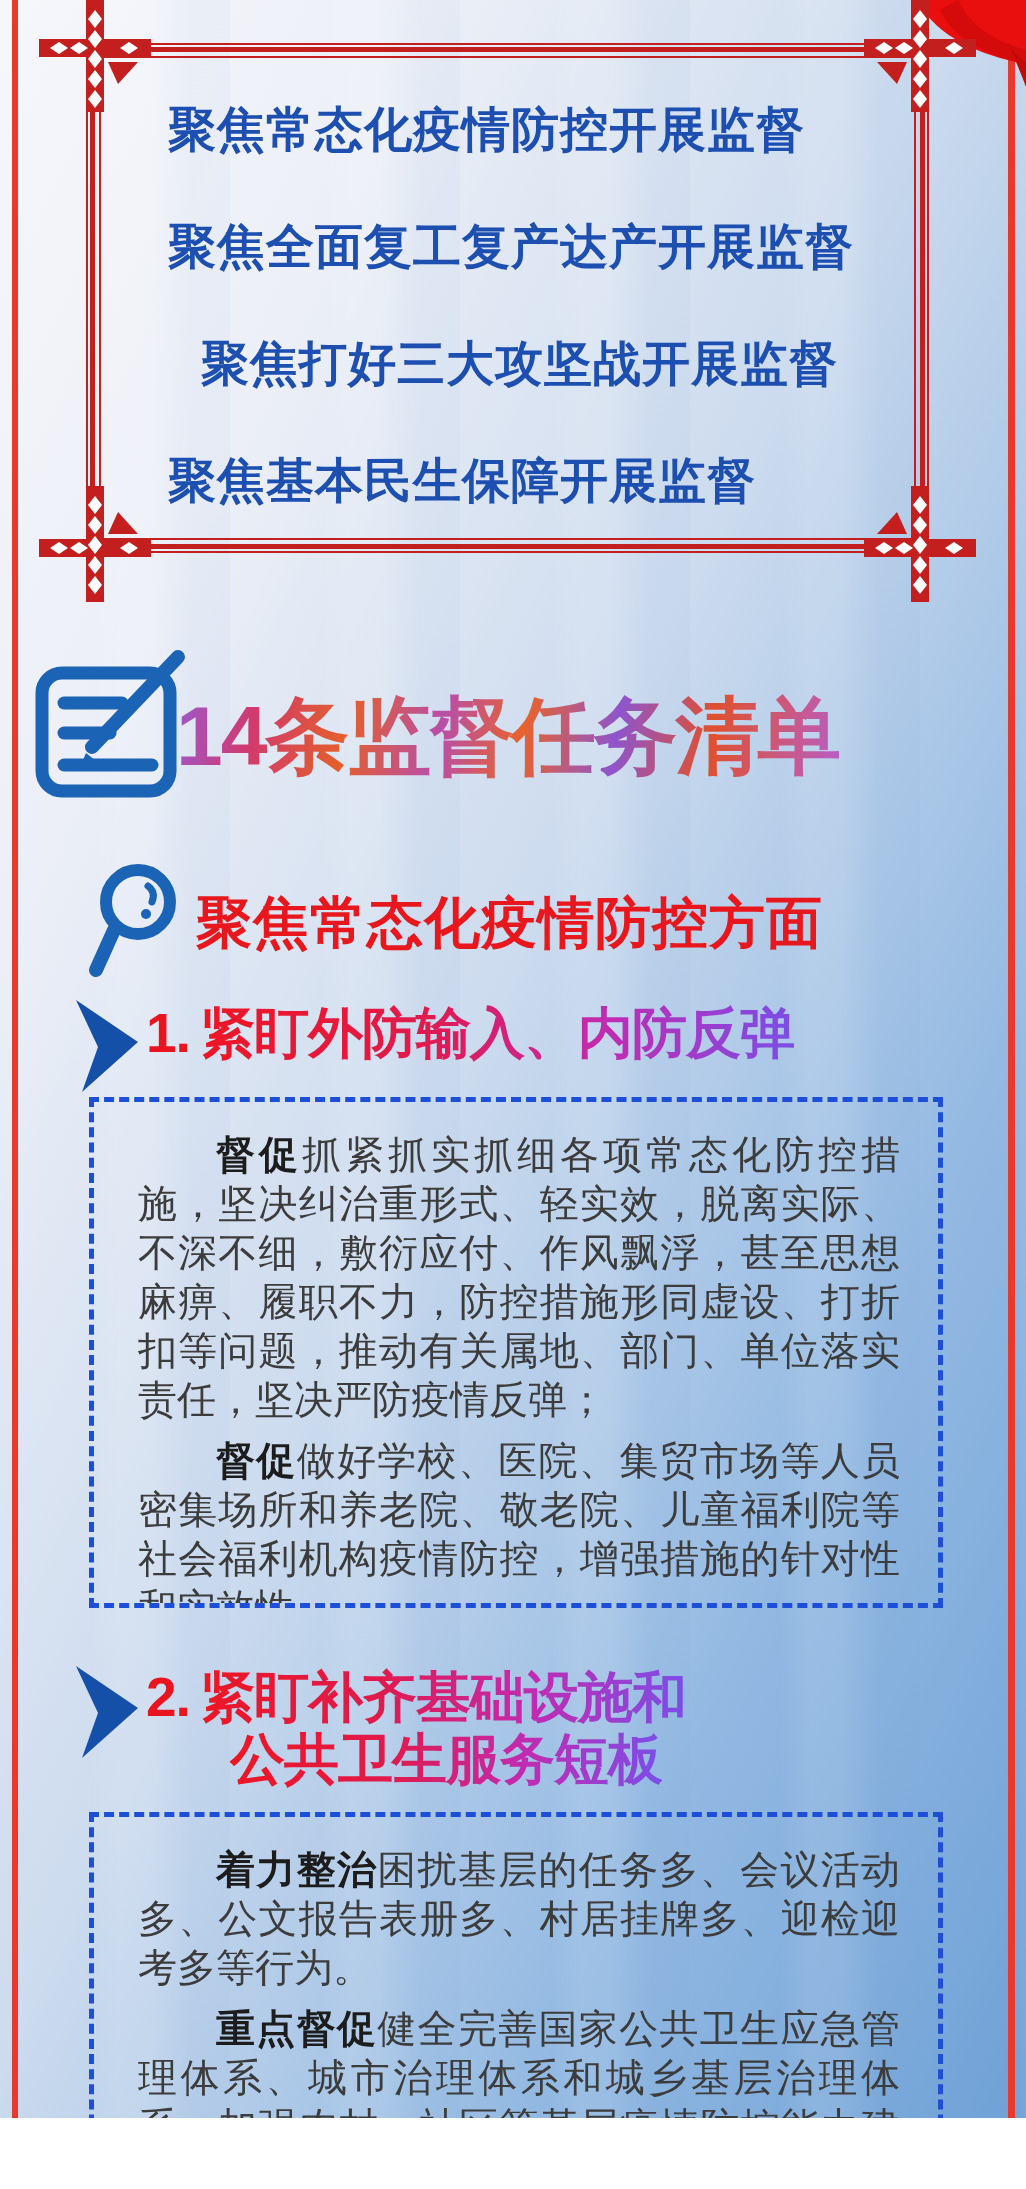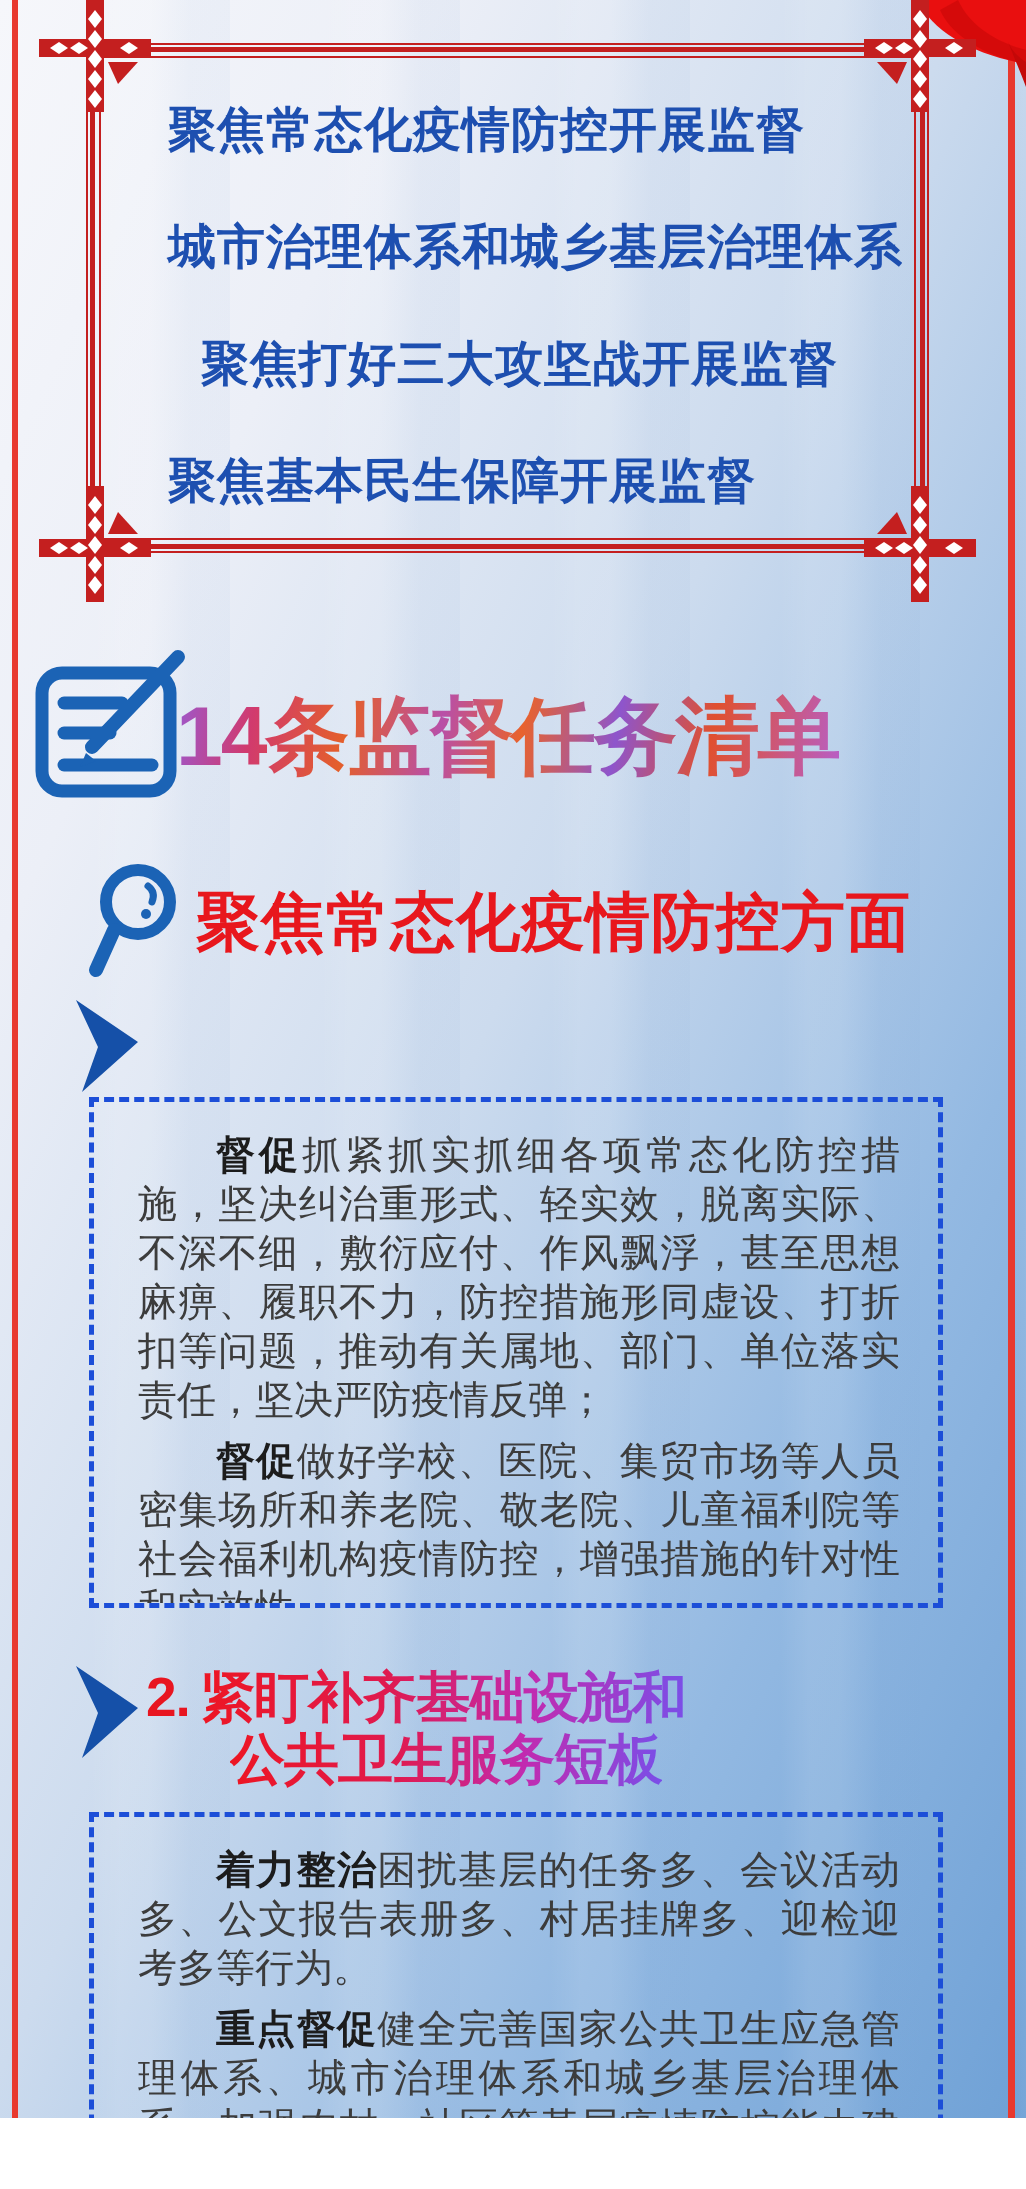--- a/index.html
+++ b/index.html
@@ -15,21 +15,21 @@
   
   .slogan{position:absolute;left:168px;white-space:nowrap;font-weight:bold;
     font-size:48px;line-height:60px;color:#1d4fb0;letter-spacing:1px;
     font-family:"Liberation Serif",serif;}
   
   .big-title{position:absolute;left:176px;top:688px;white-space:nowrap;
     font-family:"Liberation Sans",sans-serif;font-weight:800;font-size:84px;line-height:96px;
     background:linear-gradient(100deg,#9b59d0 0%,#d13a6e 12%,#e45f2b 26%,#b84fa8 40%,#e8622d 52%,#8e55cc 66%,#e0502f 80%,#b75fc8 100%);
     -webkit-background-clip:text;background-clip:text;color:transparent;letter-spacing:-2px;}
   .focus-heading{position:absolute;left:196px;top:891px;white-space:nowrap;
-    font-family:"Liberation Serif",serif;font-weight:bold;font-size:64px;line-height:64px;color:#e8171d;letter-spacing:1px;}
+    font-family:"Liberation Serif",serif;font-weight:bold;font-size:56px;line-height:64px;color:#e8171d;letter-spacing:1px;}
   
   .sec-head{position:absolute;left:146px;font-family:"Liberation Sans",sans-serif;
     font-weight:800;font-size:55px;line-height:62px;white-space:nowrap;letter-spacing:-1px;}
   .sec-num{color:#e81520;margin-right:10px;}
   .grad-sec{background:linear-gradient(90deg,#ed1623 0%,#e01a4e 38%,#c12bb0 68%,#7a4ee8 100%);
     -webkit-background-clip:text;background-clip:text;color:transparent;}
   .sec2-line2{margin-left:60px;}
   
   .dash-box{position:absolute;left:89px;width:854px;border:5px dashed #1c4ed8;
     box-sizing:border-box;padding:16px 26px 0 32px;overflow:hidden;
@@ -112,21 +112,21 @@
         <path d="M920,536 l7,9 -7,9 -7,-9 Z"></path>
         <path d="M920,556 l7,9 -7,9 -7,-9 Z"></path>
         <path d="M920,576 l7,9 -7,9 -7,-9 Z"></path>
       <path d="M875,548 l9,-6 9,6 -9,6 Z"></path>
         <path d="M895,548 l9,-6 9,6 -9,6 Z"></path>
         <path d="M945,548 l9,-6 9,6 -9,6 Z"></path>
     </g>
   </svg>
 
   <div class="slogan" style="top:100px;">聚焦常态化疫情防控开展监督</div>
-  <div class="slogan" style="top:217px;">城市治理体系和城乡基层治理体系</div>
+  <div class="slogan" style="top:217px;">聚焦全面复工复产达产开展监督</div>
   <div class="slogan" style="top:334px;margin-left:33px;">聚焦打好三大攻坚战开展监督</div>
   <div class="slogan" style="top:451px;">聚焦基本民生保障开展监督</div>
 
   <svg class="abs" style="left:30px;top:645px;" width="160" height="160" viewBox="0 0 160 160">
     <rect x="12" y="28" width="128" height="118" rx="20" fill="none" stroke="#1b63b5" stroke-width="13"></rect>
     <line x1="34" y1="58" x2="92" y2="58" stroke="#1b63b5" stroke-width="13" stroke-linecap="round"></line>
     <line x1="34" y1="88" x2="80" y2="88" stroke="#1b63b5" stroke-width="13" stroke-linecap="round"></line>
     <line x1="34" y1="120" x2="122" y2="120" stroke="#1b63b5" stroke-width="13" stroke-linecap="round"></line>
     <line x1="62" y1="102" x2="148" y2="12" stroke="#1b63b5" stroke-width="14" stroke-linecap="round"></line>
     <path d="M56,108 L50,122 L66,116 Z" fill="#1b63b5"></path>
@@ -137,20 +137,23 @@
     <circle cx="54" cy="44" r="32" fill="none" stroke="#1b63b5" stroke-width="12"></circle>
     <line x1="30" y1="72" x2="12" y2="112" stroke="#1b63b5" stroke-width="14" stroke-linecap="round"></line>
     <path d="M64,28 q8,6 4,16" fill="none" stroke="#1b63b5" stroke-width="7" stroke-linecap="round"></path>
     <circle cx="62" cy="56" r="5" fill="#1b63b5"></circle>
   </svg>
   <div class="focus-heading">聚焦常态化疫情防控方面</div>
 
   <svg class="abs" style="left:74px;top:1000px;" width="66" height="92" viewBox="0 0 66 92">
     <polygon points="2,0 64,42 8,92 24,47" fill="#1550a8"></polygon>
   </svg>
+  <div class="sec-head" style="top:1002px;">
+    <span class="sec-num">1.</span><span class="grad-sec">紧盯外防输入、内防反弹</span>
+  </div>
   <div class="dash-box" style="top:1097px;height:511px;">
     <p><span class="lead">督促</span><span>抓紧抓实抓细各项常态化防控措施，坚决纠治重形式、轻实效，脱离实际、不深不细，敷衍应付、作风飘浮，甚至思想麻痹、履职不力，防控措施形同虚设、打折扣等问题，推动有关属地、部门、单位落实责任，坚决严防疫情反弹；</span></p>
     <p><span class="lead">督促</span><span>做好学校、医院、集贸市场等人员密集场所和养老院、敬老院、儿童福利院等社会福利机构疫情防控，增强措施的针对性和实效性。</span></p>
   </div>
 
   <svg class="abs" style="left:74px;top:1666px;" width="66" height="92" viewBox="0 0 66 92">
     <polygon points="2,0 64,42 8,92 24,47" fill="#1550a8"></polygon>
   </svg>
   <div class="sec-head" style="top:1666px;text-align:center;">
     <div>

